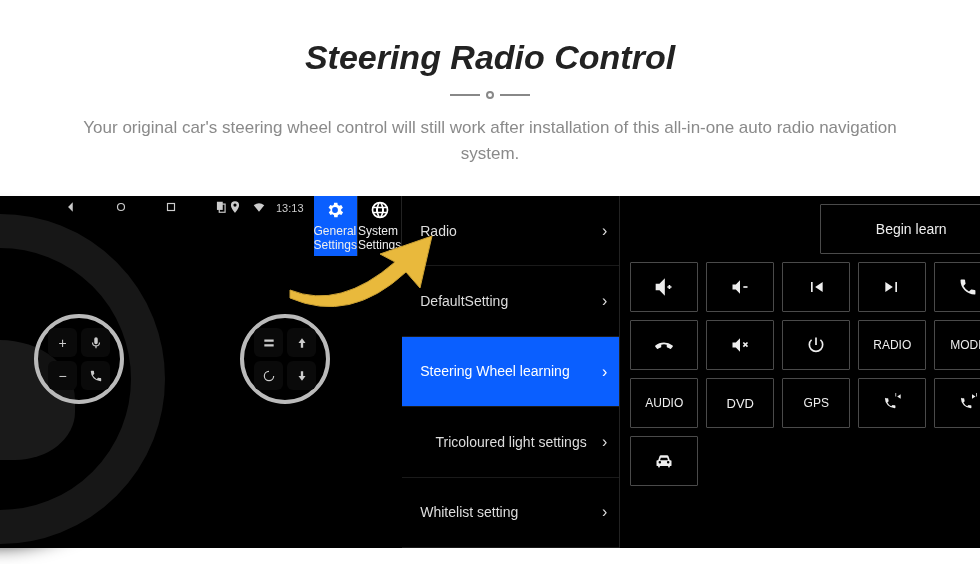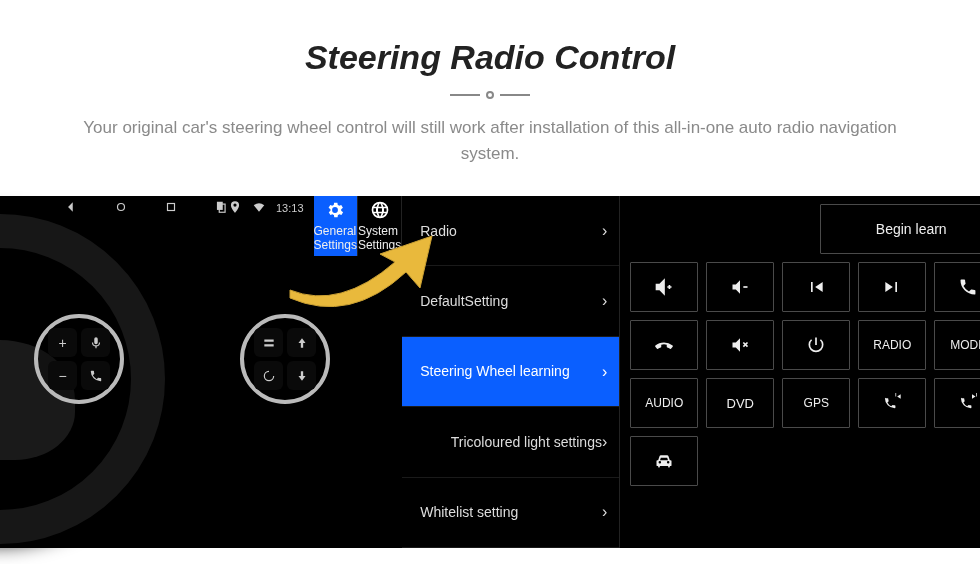--- a/index.html
+++ b/index.html
@@ -294,21 +294,21 @@
         </div>
         <div class="menu-item">
           <span class="lbl">DefaultSetting</span>
           <span class="chev">›</span>
         </div>
         <div class="menu-item selected">
           <span class="lbl">Steering Wheel learning</span>
           <span class="chev">›</span>
         </div>
         <div class="menu-item">
-          <span class="lbl" style="text-align:right;width:100%">Tricoloured light settings</span>
+          <span class="lbl" style="text-align:center;width:100%">Tricoloured light settings</span>
           <span class="chev">›</span>
         </div>
         <div class="menu-item">
           <span class="lbl">Whitelist setting</span>
           <span class="chev">›</span>
         </div>
       </div>
 
       <div class="panel">
         <div class="row">

